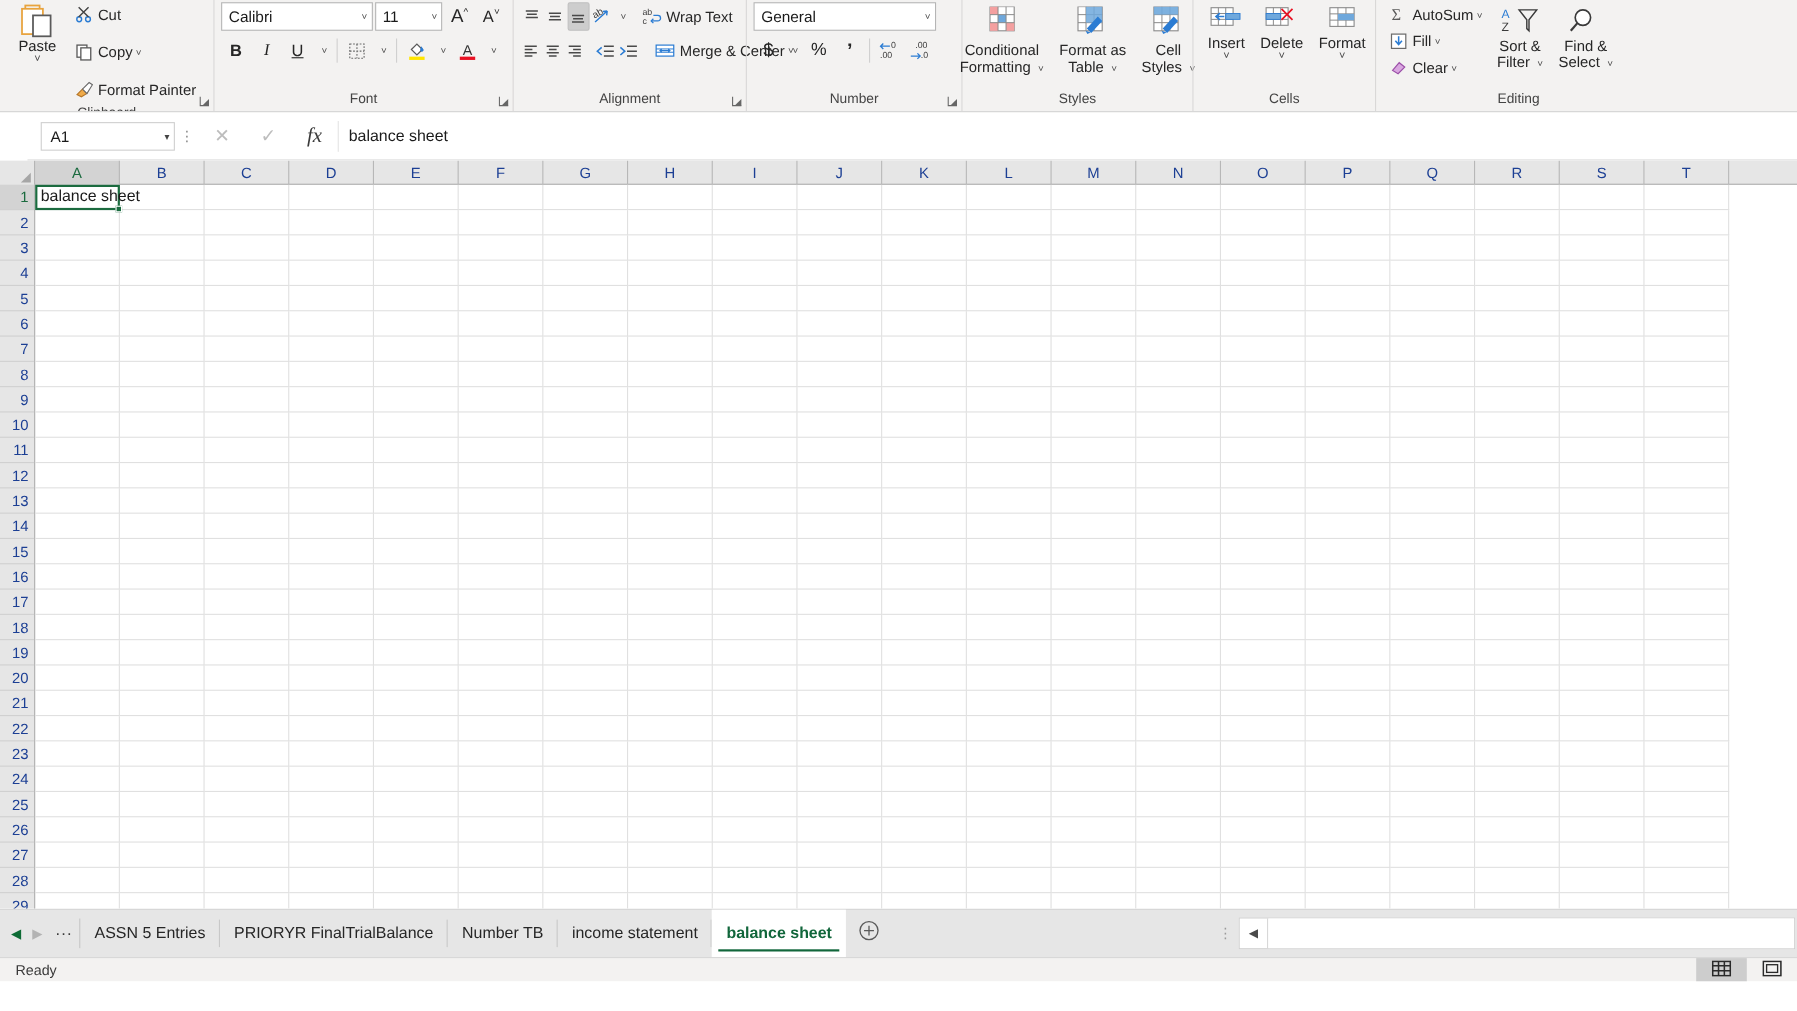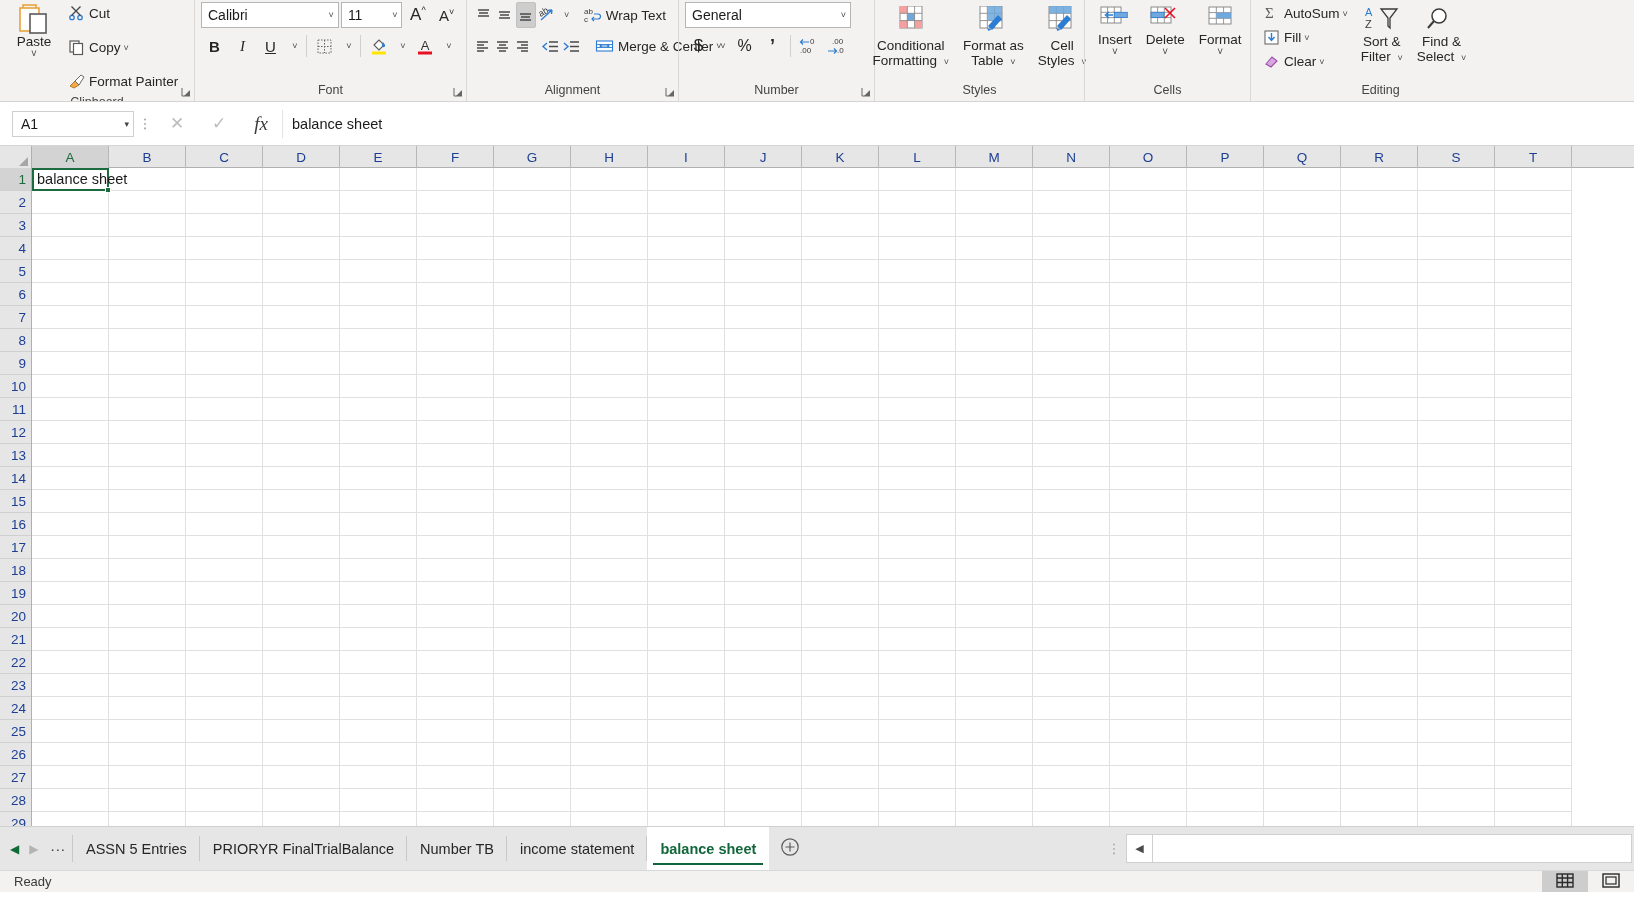--- a/index.html
+++ b/index.html
@@ -114,20 +114,21 @@
   .edit-inner { display:flex; align-items:flex-start; }
   .edit-left { display:flex; flex-direction:column; gap:1px; }
 
   
   .fbar {
     height: 44px;
     display: flex; align-items: center;
     background: #ffffff;
     padding: 0 4px;
     border-bottom: 1px solid #d4d4d4;
+    margin-left: 25px;
   }
   .namebox {
     width: 122px; height: 26px;
     background:#fff; border:1px solid #cfcfcf;
     display:flex; align-items:center; justify-content:space-between;
     padding: 0 4px 0 8px;
     font-size:14px; color:#1a1a1a;
     margin-left: 8px;
   }
   .fb-dots { width: 22px; text-align:center; color:#888; font-size:13px; letter-spacing:0; }

